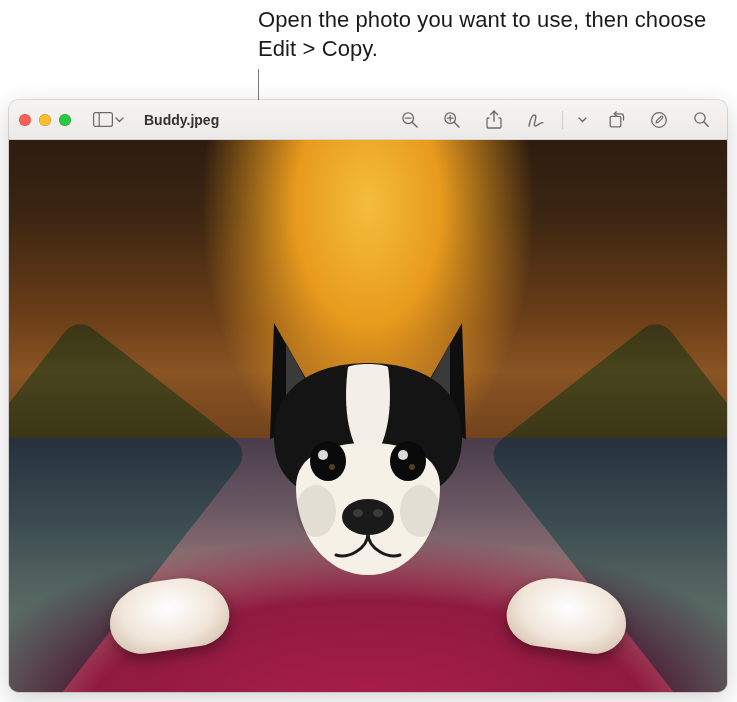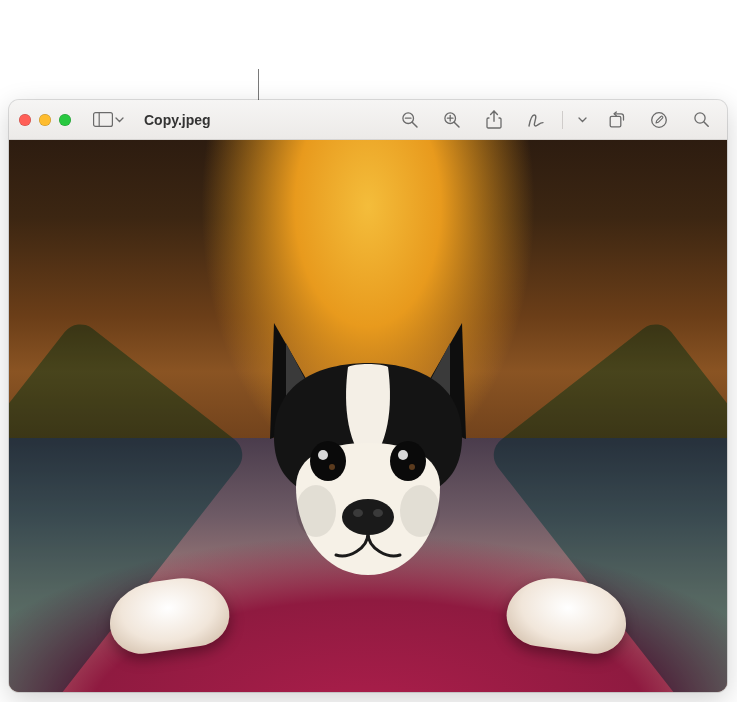--- a/index.html
+++ b/index.html
@@ -139,20 +139,21 @@
   }
   .paw.left  { left: 100px; transform: rotate(-8deg); }
   .paw.right { right: 100px; transform: rotate(8deg); }
 
 </style>
 </head>
 <body>
 
 <div class="canvas">
 
+  <div class="callout">Open the photo you want to use, then choose Edit &gt; Copy.</div>
   <div class="callout-line"></div>
 
   <div class="window">
 
     <div class="titlebar">
 
       <div class="traffic">
         <span class="tl-close"></span>
         <span class="tl-min"></span>
         <span class="tl-max"></span>
@@ -165,21 +166,21 @@
             <line x1="6.2" y1="0.8" x2="6.2" y2="14.2" stroke="#6b6b6b" stroke-width="1.2"></line>
           </svg>
         </span>
         <span>
           <svg width="9" height="6" viewBox="0 0 9 6">
               <path d="M1 1l3.5 3.5L8 1" stroke="#6b6b6b" stroke-width="1.3" fill="none" stroke-linecap="round"></path>
             </svg>
         </span>
       </div>
 
-      <div class="doc-title">Copy.jpeg</div>
+      <div class="doc-title">Buddy.jpeg</div>
 
       <div class="tb-spacer"></div>
 
       <div class="tb-right">
 
         <div class="tb-btn">
           <span>
             <svg width="18" height="18" viewBox="0 0 18 18">
               <circle cx="7.2" cy="7.2" r="5.3" stroke="#6b6b6b" stroke-width="1.3" fill="none"></circle>
               <line x1="11.2" y1="11.2" x2="16" y2="16" stroke="#6b6b6b" stroke-width="1.5" stroke-linecap="round"></line>

